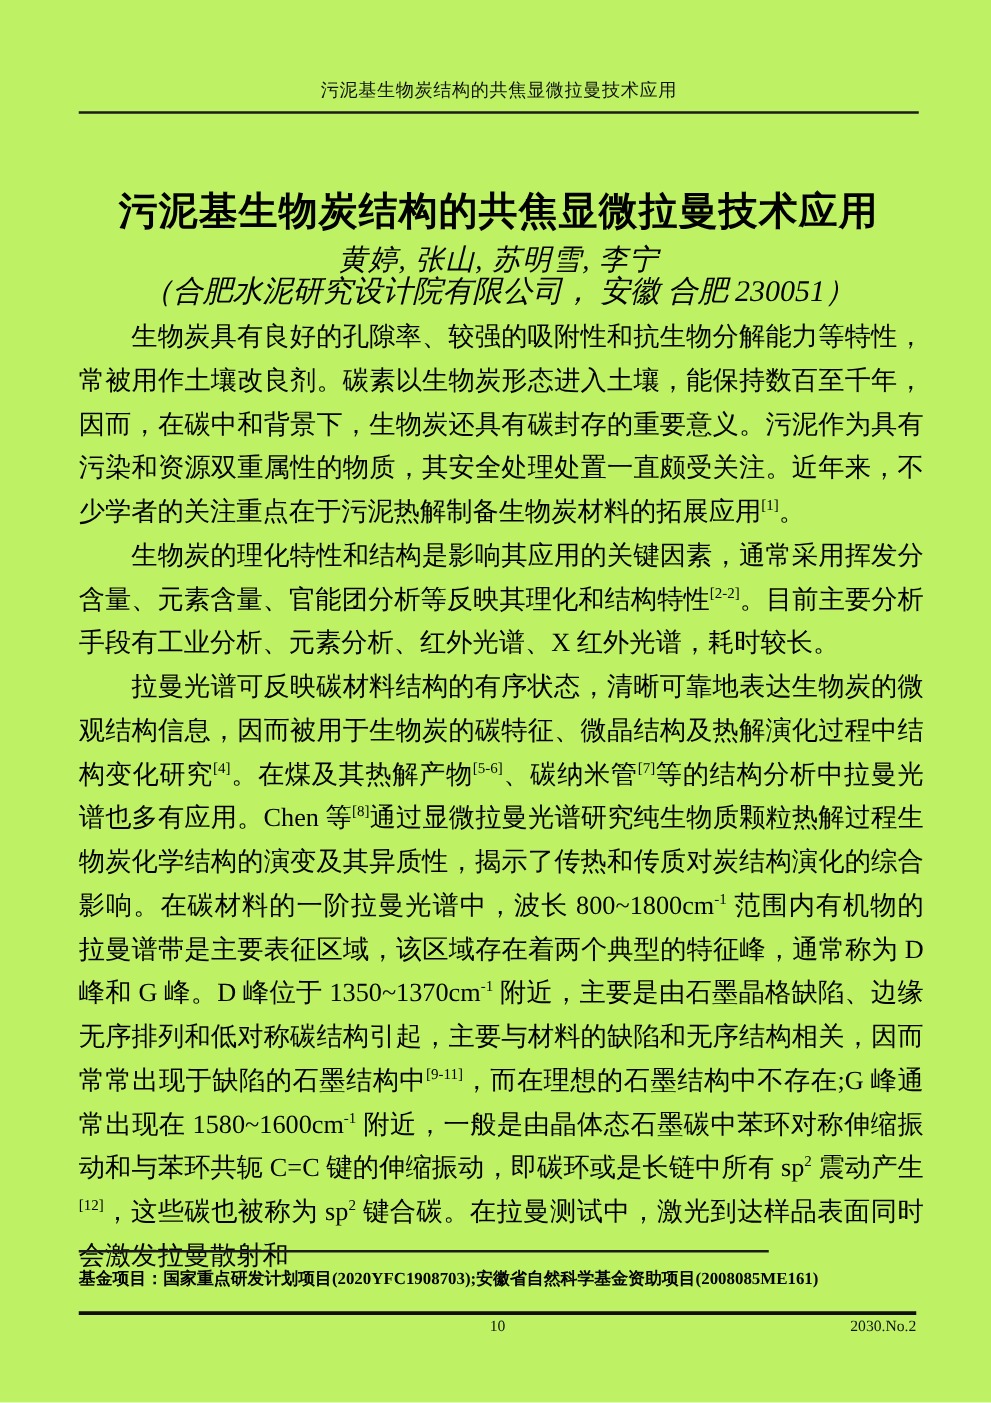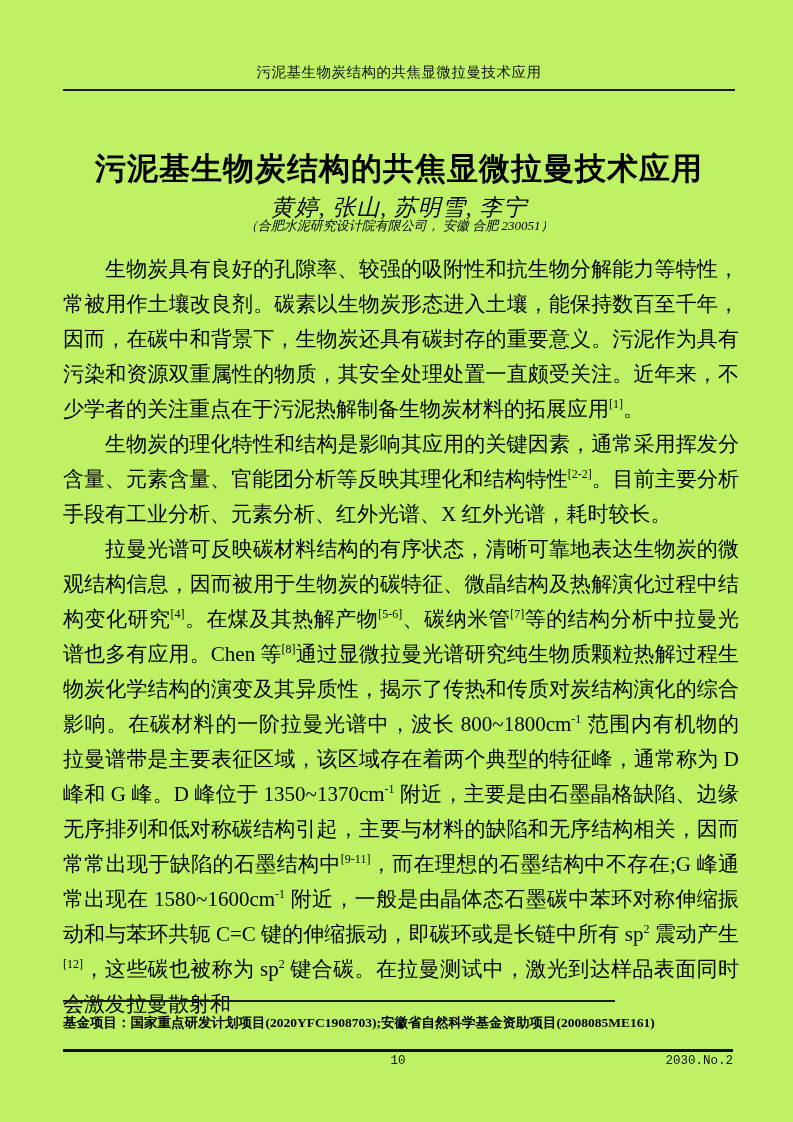--- a/index.html
+++ b/index.html
@@ -41,21 +41,21 @@
     top: 192px; left: 63px; right: 58px;
     text-align: center;
     font-size: 23px;
     font-style: italic;
     letter-spacing: 1px;
   }
   .affiliation-line {
     position: absolute;
     top: 217px; left: 63px; right: 58px;
     text-align: center;
-    font-size: 13px;
+    font-size: 24px;
     font-style: italic;
   }
   .body-text {
     position: absolute;
     top: 252px; left: 63px;
     width: 676px;
     font-size: 21px;
     line-height: 35px;
     text-align: justify;
     text-justify: inter-ideograph;
@@ -90,21 +90,21 @@
   }
   .footer-rule {
     height: 3px;
     background: #101010;
   }
   .footer-line {
     position: relative;
     margin-top: 2px;
     height: 18px;
     font-size: 12.5px;
-    font-family: Liberation Mono, monospace;
+    font-family: Liberation Serif, serif;
     color: #111;
   }
   .page-number {
     position: absolute;
     left: 0; right: 0;
     text-align: center;
   }
   .issue-label {
     position: absolute;
     right: 0; top: 0;

